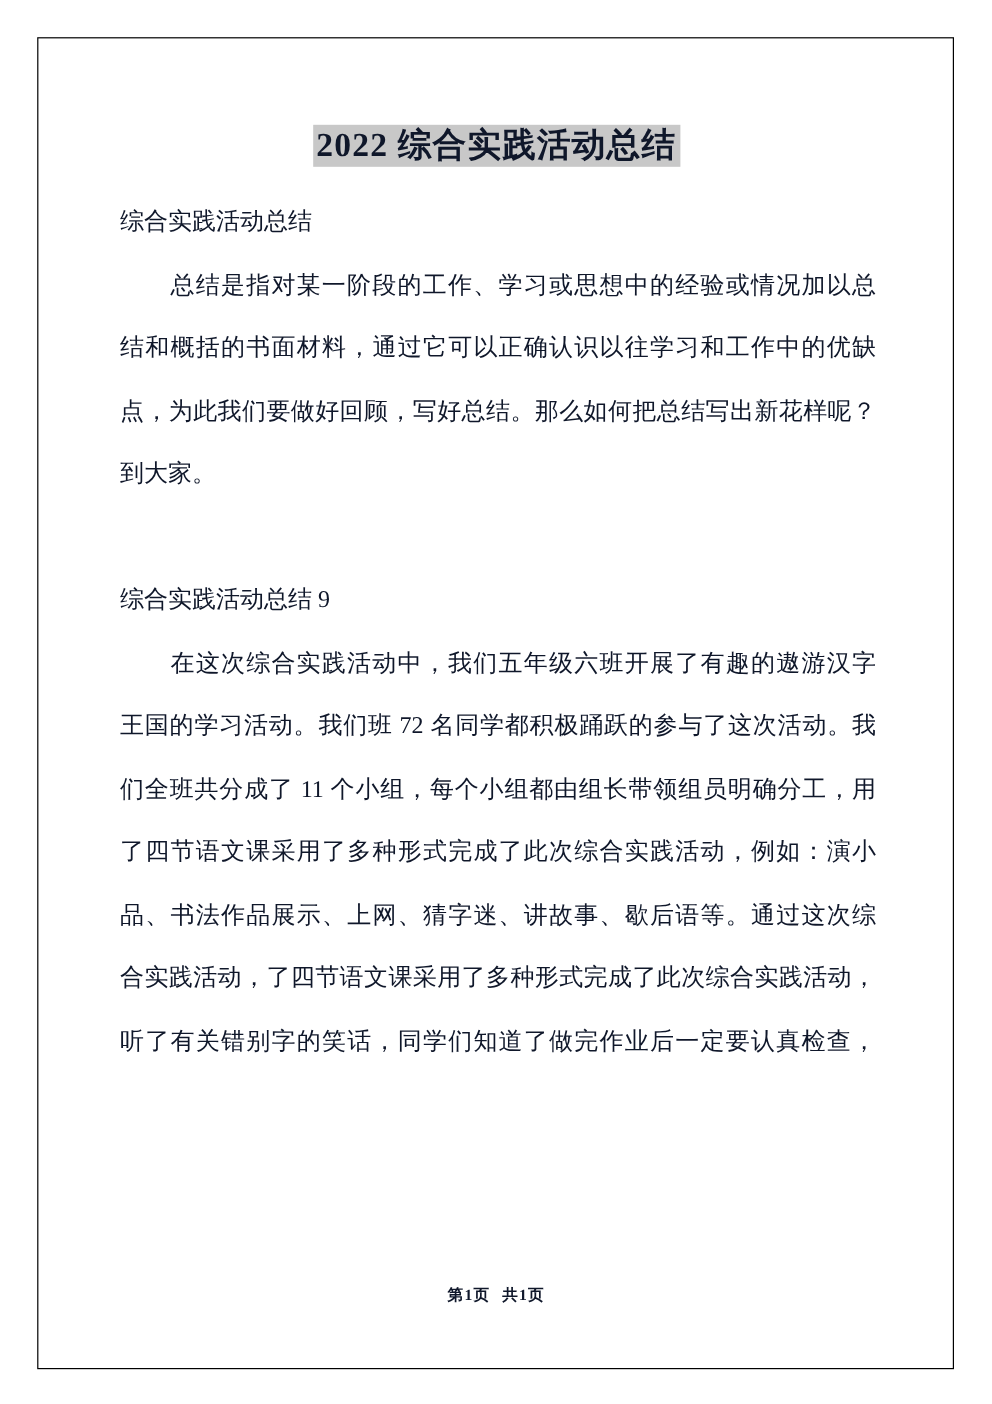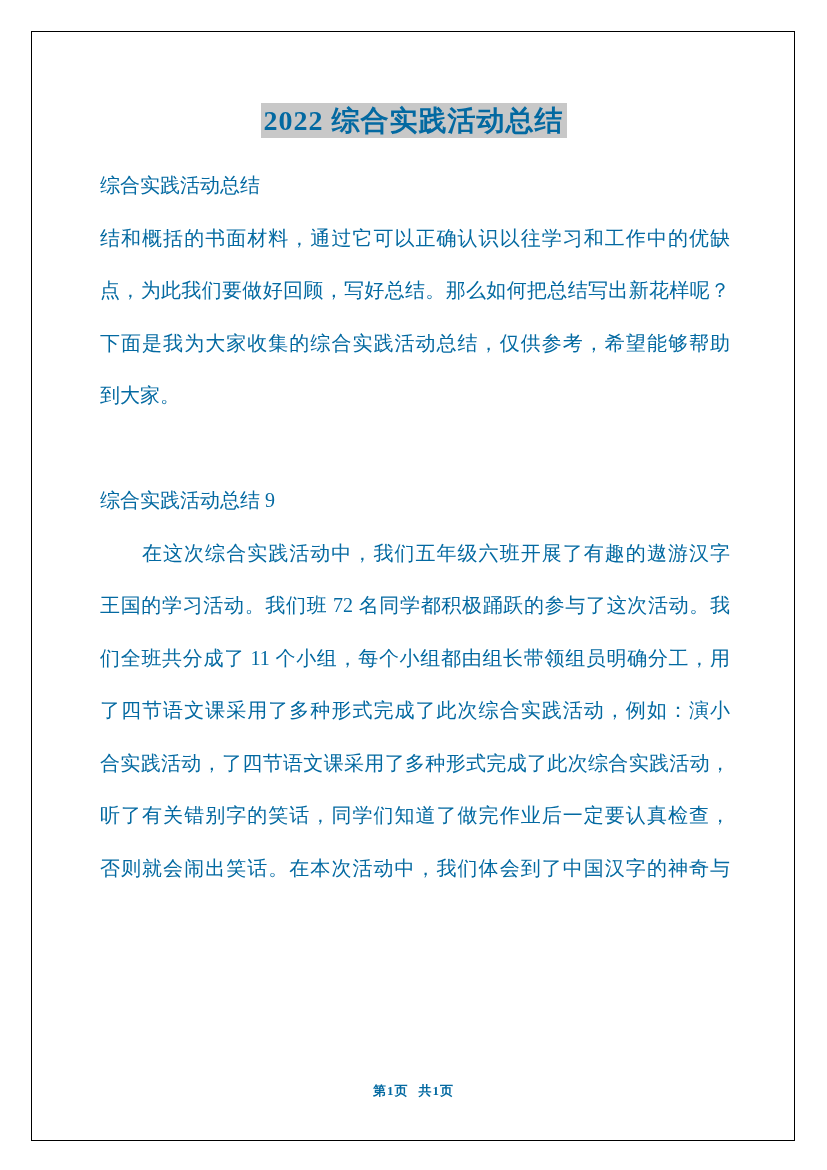--- a/index.html
+++ b/index.html
@@ -6,21 +6,21 @@
     margin: 0;
     padding: 0;
     background: #ffffff;
   }
   .page {
     position: relative;
     width: 827px;
     height: 1170px;
     background: #ffffff;
     font-family: "Liberation Serif", "DejaVu Serif", serif;
-    color: #0369a1;
+    color: #0f172a;
     overflow: hidden;
   }
   .page-border {
     position: absolute;
     left: 31px;
     top: 31px;
     width: 764px;
     height: 1110px;
     border: 1px solid #000000;
     box-sizing: border-box;
@@ -67,52 +67,51 @@
   }
   .footer {
     position: absolute;
     top: 1070px;
     left: 0;
     width: 100%;
     text-align: center;
     font-size: 13px;
     font-weight: bold;
     letter-spacing: 1px;
-    margin-top: 12px;
   }
   .footer .sep {
     display: inline-block;
     width: 10px;
   }
 </style>
 </head>
 <body>
 
 <div class="page">
 
   <div class="page-border"></div>
 
   <div class="doc-title">
     <span class="title-highlight">2022 综合实践活动总结</span>
   </div>
 
   <div class="content">
     <div class="line">综合实践活动总结</div>
+    <div class="line indent justify">总结是指对某一阶段的工作、学习或思想中的经验或情况加以总</div>
     <div class="line justify">结和概括的书面材料，通过它可以正确认识以往学习和工作中的优缺</div>
     <div class="line justify">点，为此我们要做好回顾，写好总结。那么如何把总结写出新花样呢？</div>
-    <div class="line justify">下面是我为大家收集的综合实践活动总结，仅供参考，希望能够帮助</div>
     <div class="line">到大家。</div>
     <div class="spacer"></div>
     <div class="line">综合实践活动总结 9</div>
     <div class="line indent justify">在这次综合实践活动中，我们五年级六班开展了有趣的遨游汉字</div>
     <div class="line justify">王国的学习活动。我们班 72 名同学都积极踊跃的参与了这次活动。我</div>
     <div class="line justify">们全班共分成了 11 个小组，每个小组都由组长带领组员明确分工，用</div>
     <div class="line justify">了四节语文课采用了多种形式完成了此次综合实践活动，例如：演小</div>
+    <div class="line justify">品、书法作品展示、上网、猜字迷、讲故事、歇后语等。通过这次综</div>
     <div class="line justify">合实践活动，了四节语文课采用了多种形式完成了此次综合实践活动，</div>
     <div class="line justify">听了有关错别字的笑话，同学们知道了做完作业后一定要认真检查，</div>
-    <div class="line justify">否则就会闹出笑话。在本次活动中，我们体会到了中国汉字的神奇与</div>
   </div>
 
   <div class="footer">
     <span>第1页</span><span class="sep"></span><span>共1页</span>
   </div>
 
 </div>
 
 </body></html>

